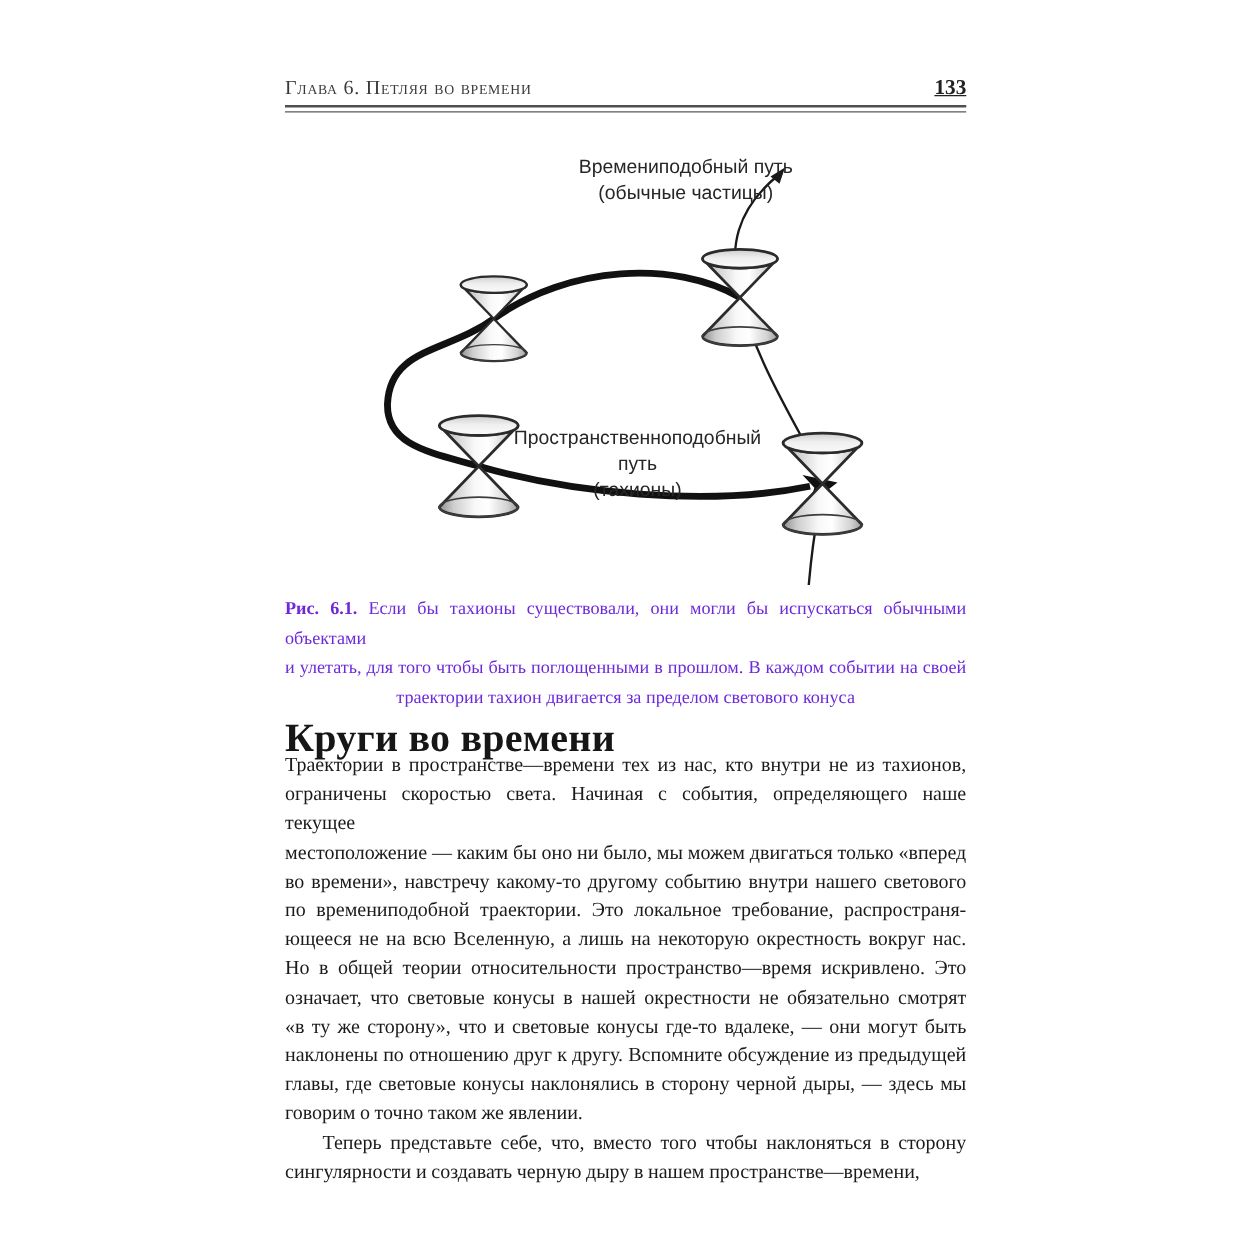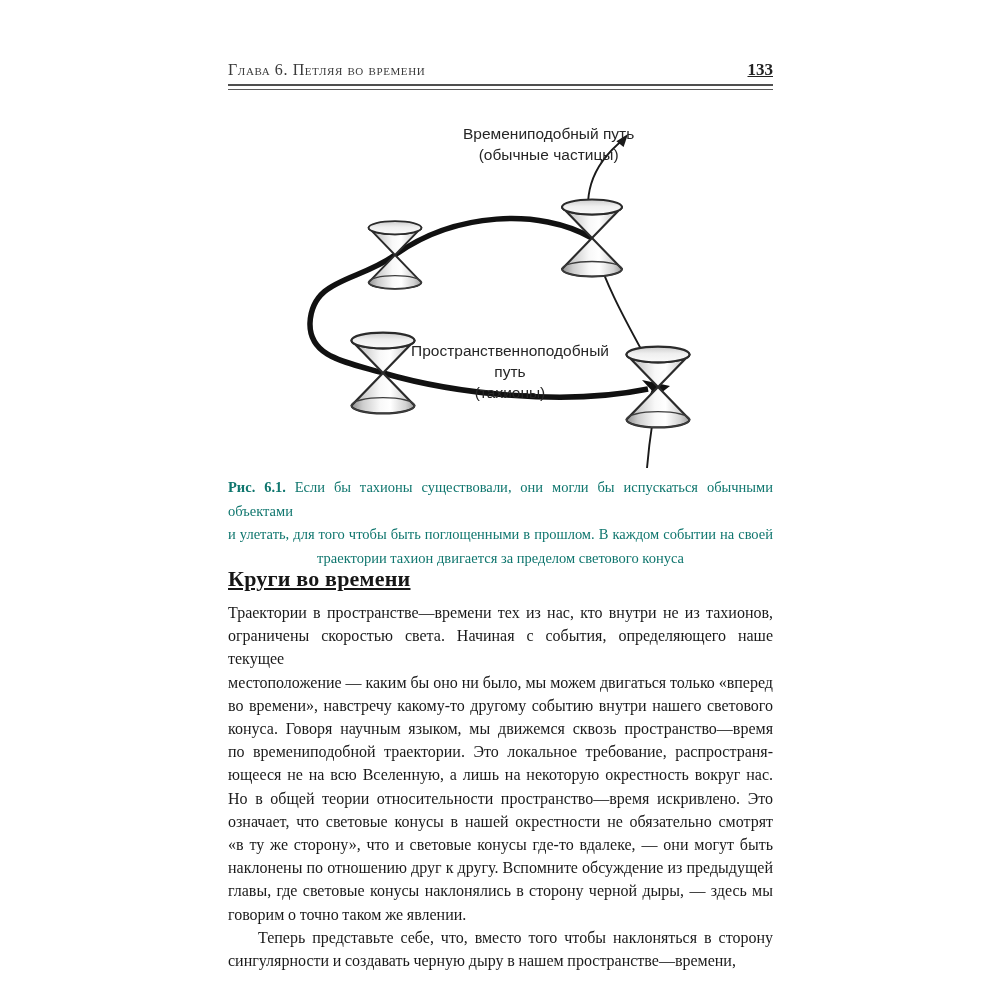--- a/index.html
+++ b/index.html
@@ -17,27 +17,27 @@
   
   .figure{position:absolute;left:220px;top:110px;width:560px;height:366px;}
   .figure svg{position:absolute;left:0;top:0;}
   .fig-label{position:absolute;font-family:"Liberation Sans", sans-serif;
              font-size:15.5px;line-height:21px;color:#262626;}
   .lbl-timelike{left:243px;top:13px;text-align:center;}
   .lbl-spacelike{left:170px;top:230px;width:240px;text-align:center;}
 
   
   .caption{position:absolute;left:228px;top:476px;width:545px;
-           font-size:14.5px;line-height:23.5px;color:#0f766e;}
+           font-size:14.5px;line-height:23.5px;color:#6d28d9;}
   .cap-line{text-align:justify;text-align-last:justify;}
   .cap-line.center{text-align:center;text-align-last:center;}
 
   
   .heading{position:absolute;left:228px;top:551px;width:545px;
-           font-size:22px;font-weight:bold;letter-spacing:.2px;color:#161616;text-decoration:underline;}
+           font-size:32px;font-weight:bold;letter-spacing:.2px;color:#161616;}
 
   
   .body-text{position:absolute;left:228px;top:601px;width:545px;
              font-size:16px;line-height:23.2px;color:#1a1a1a;word-spacing:-0.3px;}
   .tline{text-align:justify;text-align-last:justify;overflow:hidden;}
   .tline.tlast{text-align-last:left;}
   .para.indent-first .tline:first-child{text-indent:30px;}
 </style>
 </head>
 <body>
@@ -107,21 +107,20 @@
   </div>
 
   <h1 class="heading">Круги во времени</h1>
 
   <div class="body-text">
     <div class="para">
         <div class="tline">Траектории в пространстве—времени тех из нас, кто внутри не из тахионов,</div>
         <div class="tline">ограничены скоростью света. Начиная с события, определяющего наше текущее</div>
         <div class="tline">местоположение — каким бы оно ни было, мы можем двигаться только «вперед</div>
         <div class="tline">во времени», навстречу какому-то другому событию внутри нашего светового</div>
-        <div class="tline">конуса. Говоря научным языком, мы движемся сквозь пространство—время</div>
         <div class="tline">по времениподобной траектории. Это локальное требование, распространя-</div>
         <div class="tline">ющееся не на всю Вселенную, а лишь на некоторую окрестность вокруг нас.</div>
         <div class="tline">Но в общей теории относительности пространство—время искривлено. Это</div>
         <div class="tline">означает, что световые конусы в нашей окрестности не обязательно смотрят</div>
         <div class="tline">«в ту же сторону», что и световые конусы где-то вдалеке, — они могут быть</div>
         <div class="tline">наклонены по отношению друг к другу. Вспомните обсуждение из предыдущей</div>
         <div class="tline">главы, где световые конусы наклонялись в сторону черной дыры, — здесь мы</div>
         <div class="tline tlast">говорим о точно таком же явлении.</div>
       </div>
     <div class="para indent-first">

